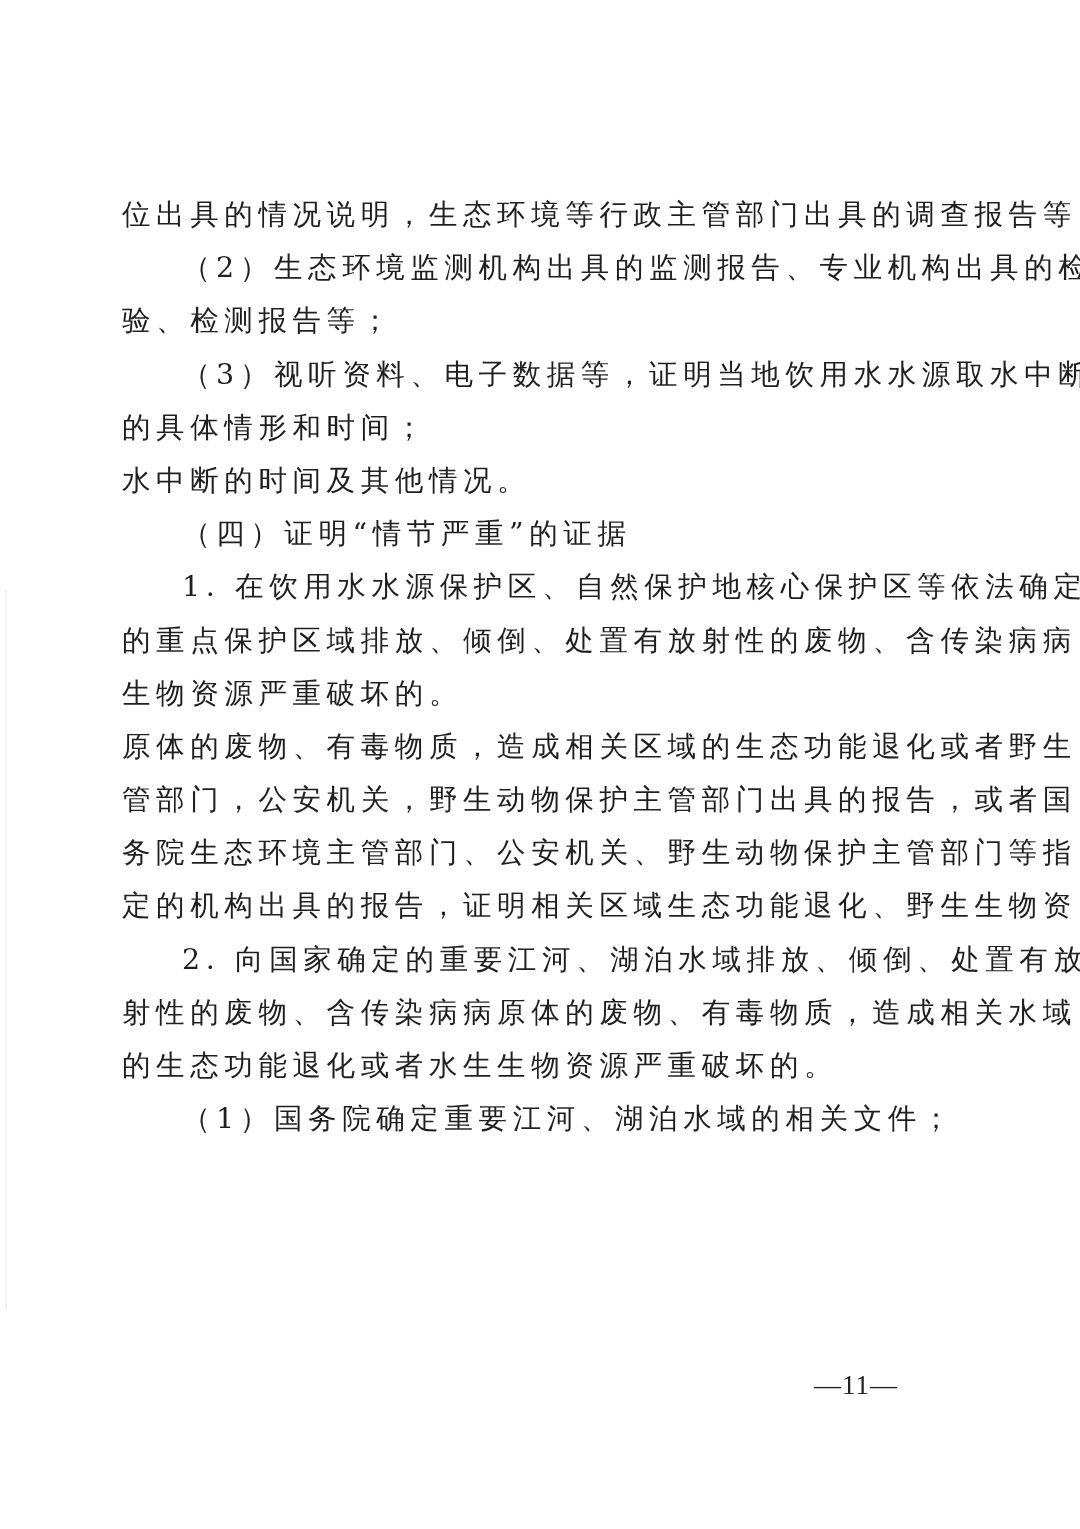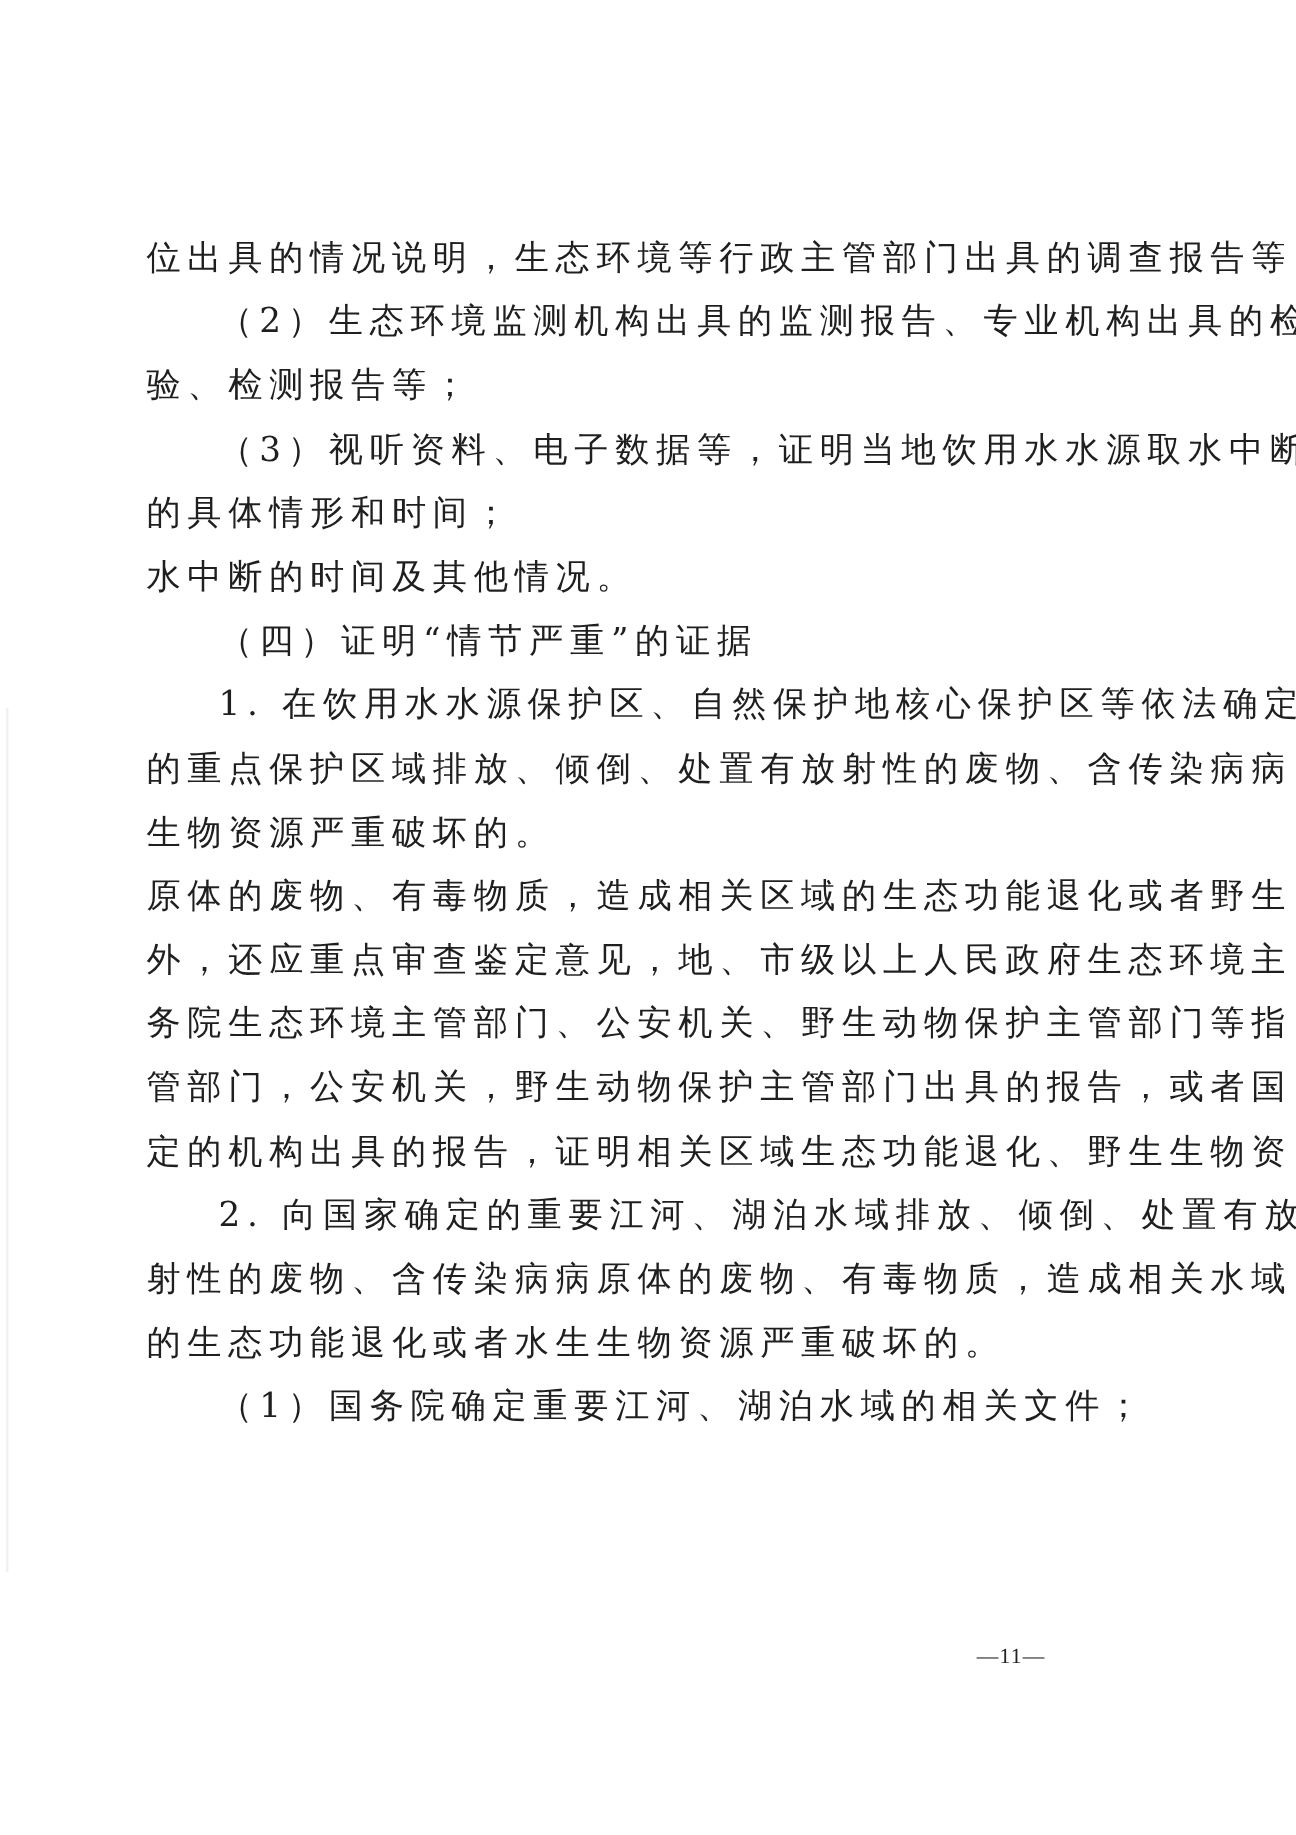--- a/index.html
+++ b/index.html
@@ -48,21 +48,21 @@
       width: 738px;
     }
     .line.indent-sub {
       padding-left: 60px;
       width: 738px;
     }
     .page-number {
       position: absolute;
       left: 814px;
       top: 1370px;
-      font-size: 18px;
+      font-size: 27px;
       letter-spacing: 1px;
       font-family: "Liberation Serif", "DejaVu Serif", serif;
       color: #222;
     }
   </style>
 </head>
 <body>
 
 <div class="binding-line"></div>
 
@@ -91,23 +91,22 @@
   </div>
 
   <div>
     <span class="line indent">1. 在饮用水水源保护区、自然保护地核心保护区等依法确定</span>
     <span class="line">的重点保护区域排放、倾倒、处置有放射性的废物、含传染病病</span>
     <span class="line last">生物资源严重破坏的。</span>
     <span class="line">原体的废物、有毒物质，造成相关区域的生态功能退化或者野生</span>
   </div>
 
   <div>
-    <span class="line">外，还应重点审查鉴定意见，地、市级以上人民政府生态环境主</span>
+    <span class="line">管部门，公安机关，野生动物保护主管部门出具的报告，或者国</span>
     <span class="line">务院生态环境主管部门、公安机关、野生动物保护主管部门等指</span>
-    <span class="line">管部门，公安机关，野生动物保护主管部门出具的报告，或者国</span>
     <span class="line">定的机构出具的报告，证明相关区域生态功能退化、野生生物资</span>
   </div>
 
   <div>
     <span class="line indent">2. 向国家确定的重要江河、湖泊水域排放、倾倒、处置有放</span>
     <span class="line">射性的废物、含传染病病原体的废物、有毒物质，造成相关水域</span>
     <span class="line last">的生态功能退化或者水生生物资源严重破坏的。</span>
   </div>
 
   <div>

